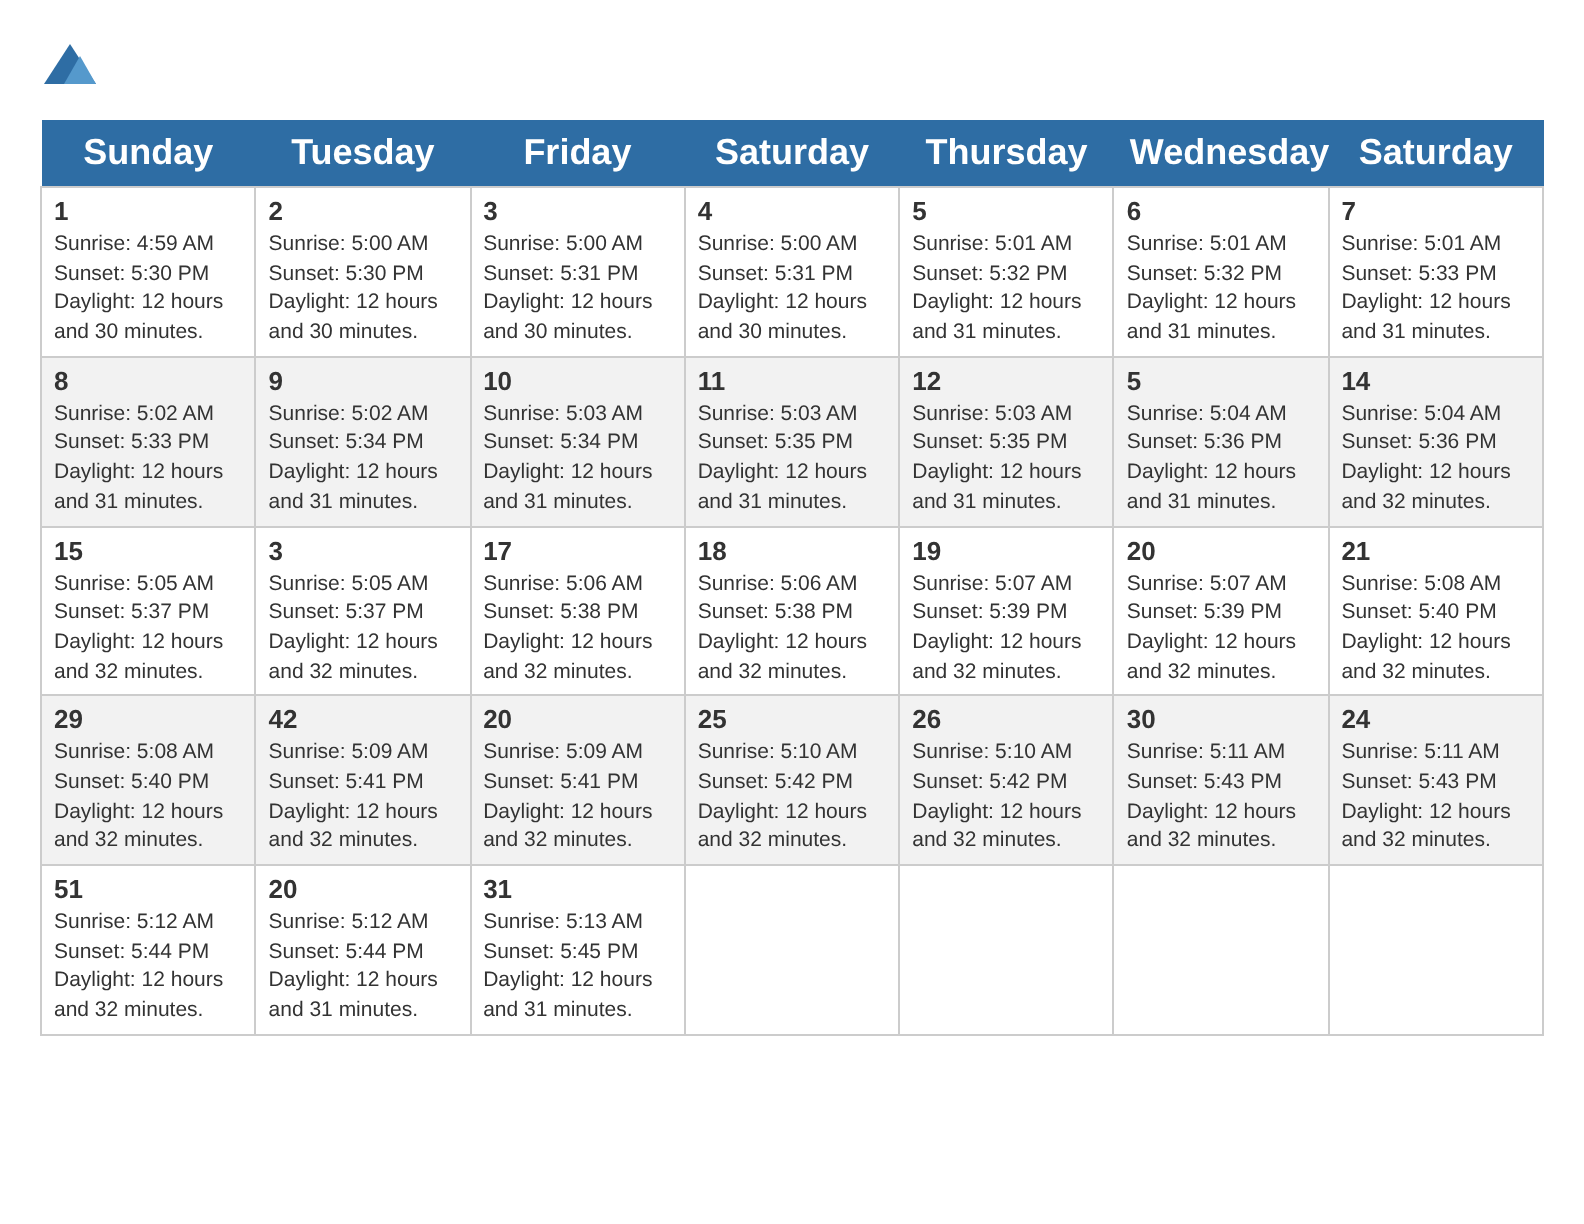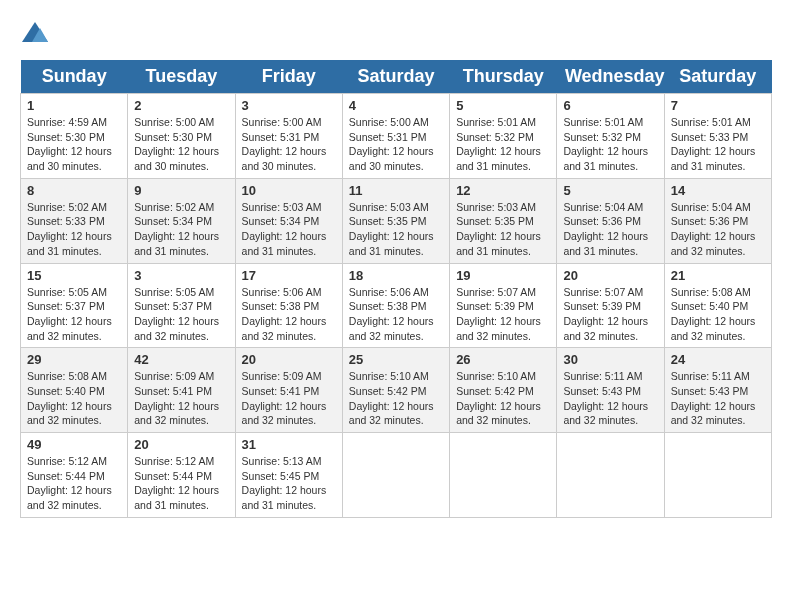--- a/index.html
+++ b/index.html
@@ -232,21 +232,21 @@
         <span class="day-number">30</span>
         <span class="day-info">Sunrise: 5:11 AM<br>Sunset: 5:43 PM<br>Daylight: 12 hours and 32 minutes.</span>
       </td>
         <td>
         <span class="day-number">24</span>
         <span class="day-info">Sunrise: 5:11 AM<br>Sunset: 5:43 PM<br>Daylight: 12 hours and 32 minutes.</span>
       </td>
       </tr>
       <tr>
         <td>
-        <span class="day-number">49</span>
+        <span class="day-number">51</span>
         <span class="day-info">Sunrise: 5:12 AM<br>Sunset: 5:44 PM<br>Daylight: 12 hours and 32 minutes.</span>
       </td>
         <td>
         <span class="day-number">20</span>
         <span class="day-info">Sunrise: 5:12 AM<br>Sunset: 5:44 PM<br>Daylight: 12 hours and 31 minutes.</span>
       </td>
         <td>
         <span class="day-number">31</span>
         <span class="day-info">Sunrise: 5:13 AM<br>Sunset: 5:45 PM<br>Daylight: 12 hours and 31 minutes.</span>
       </td>

